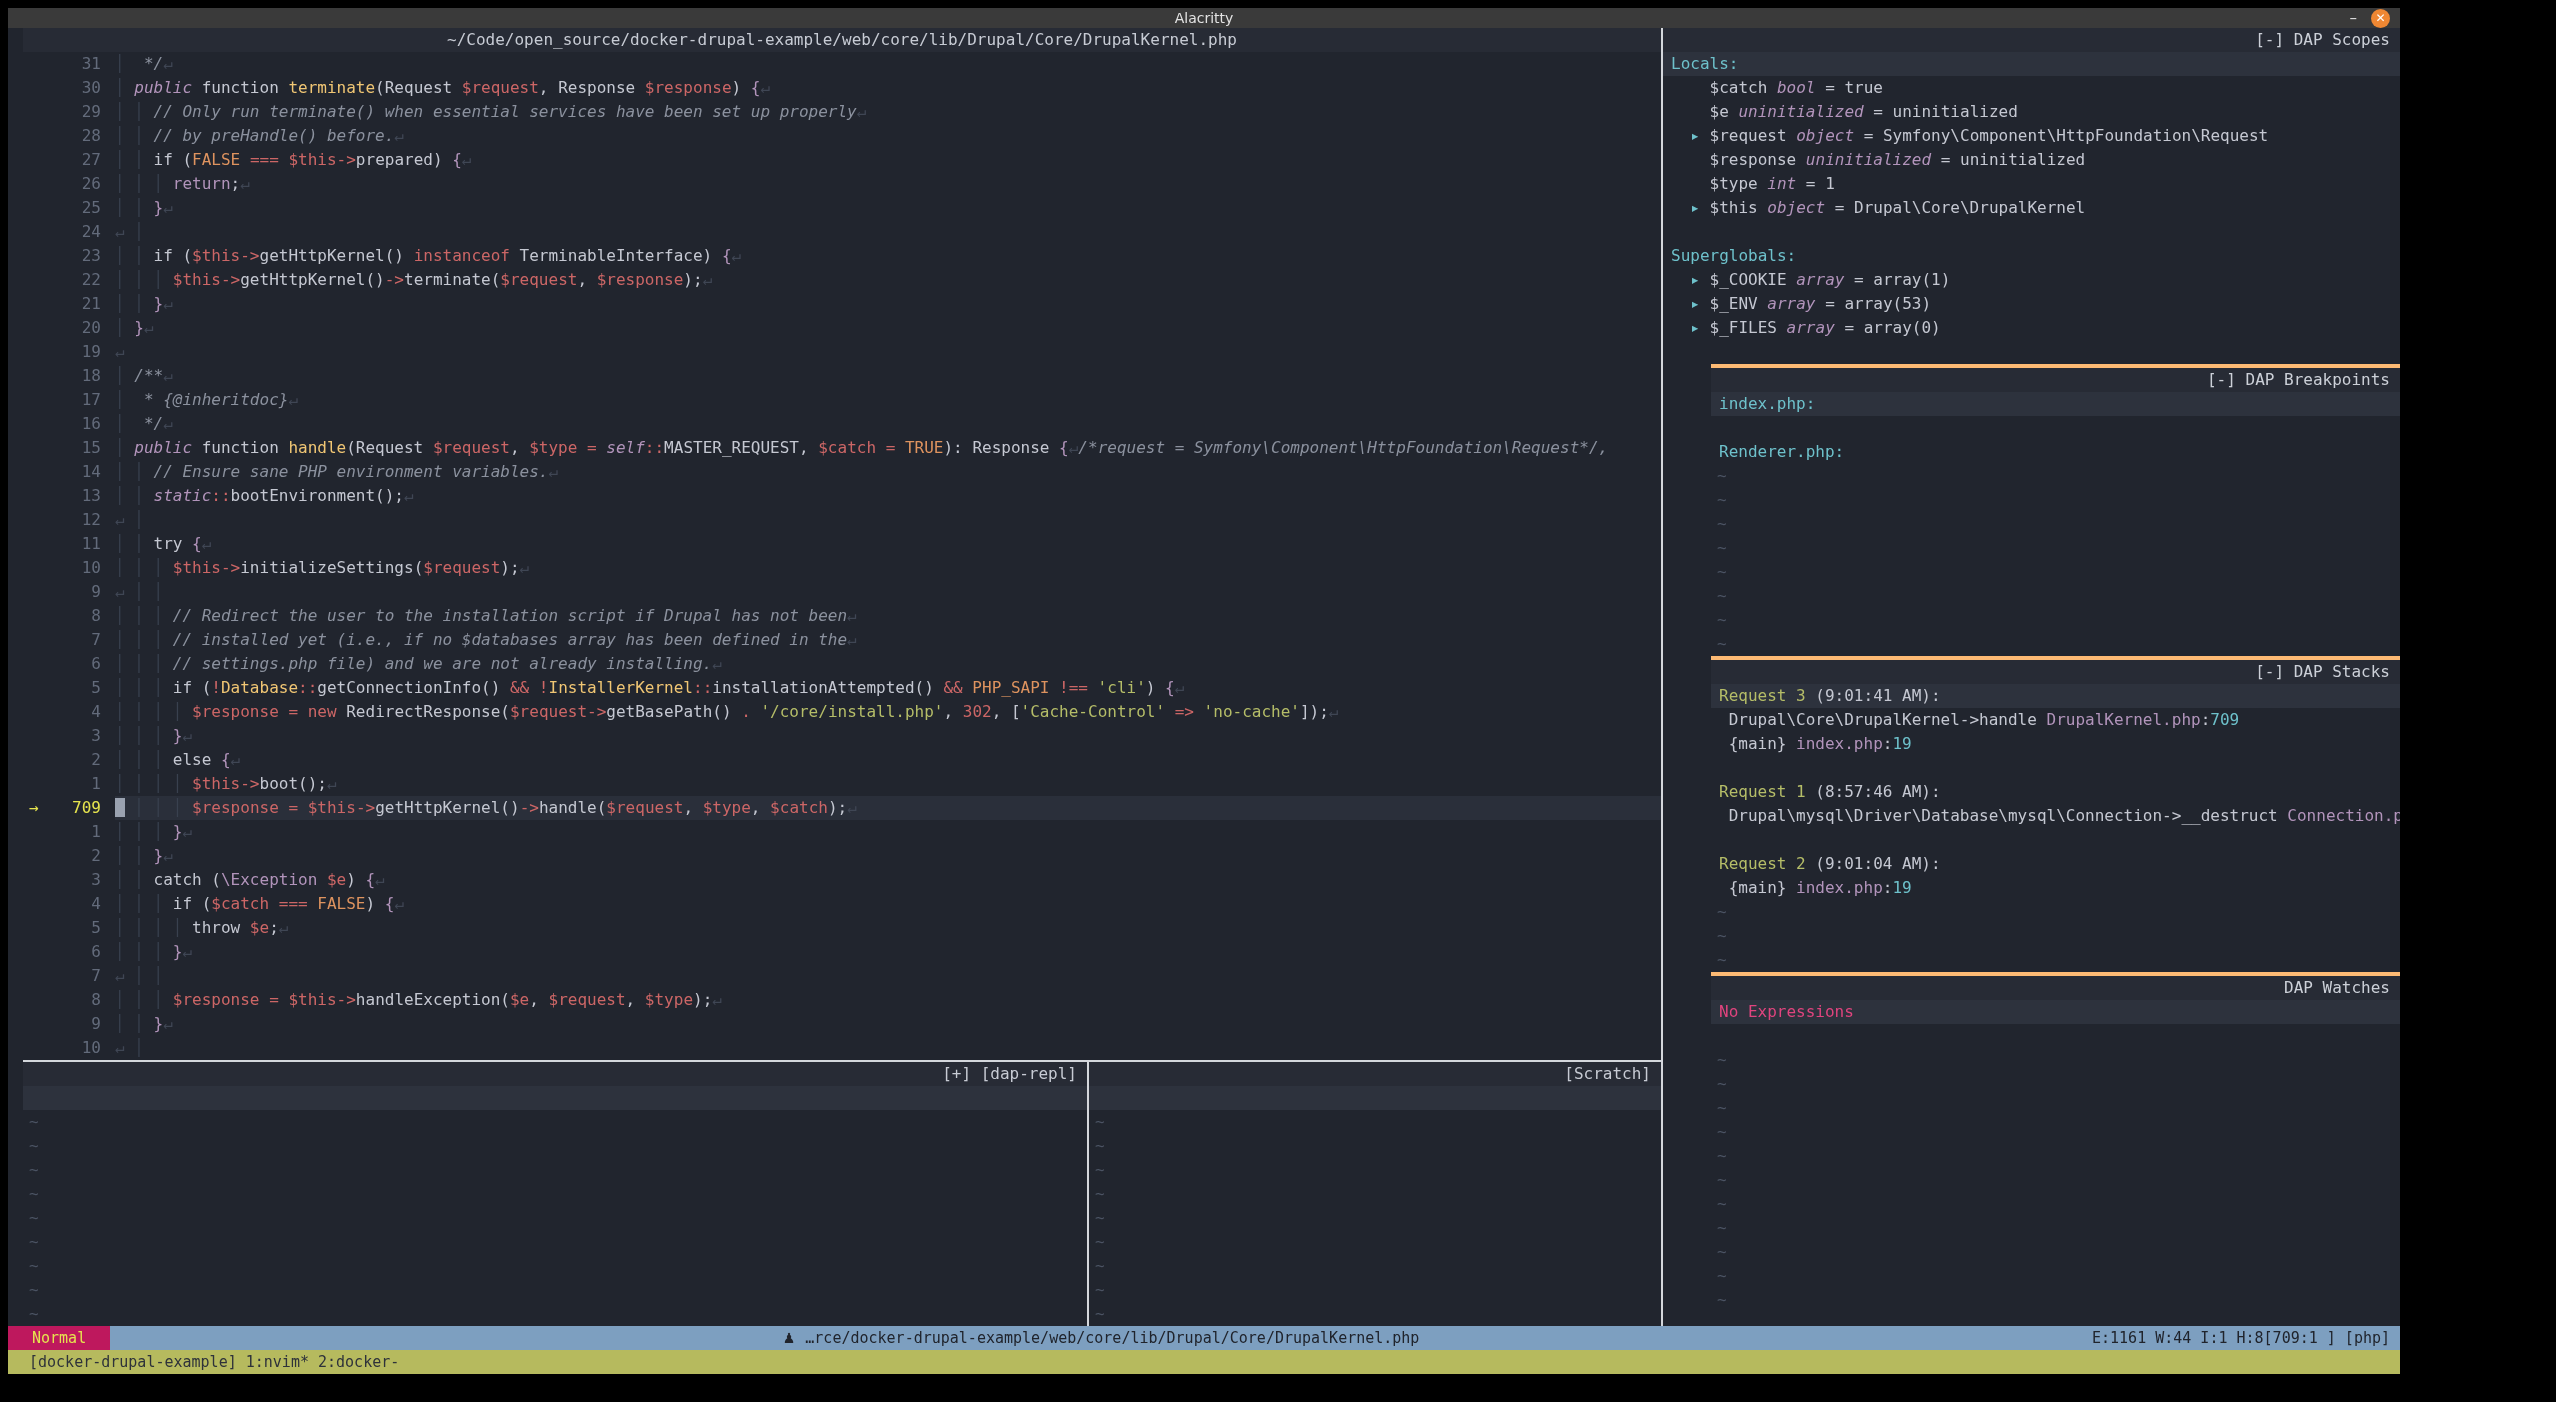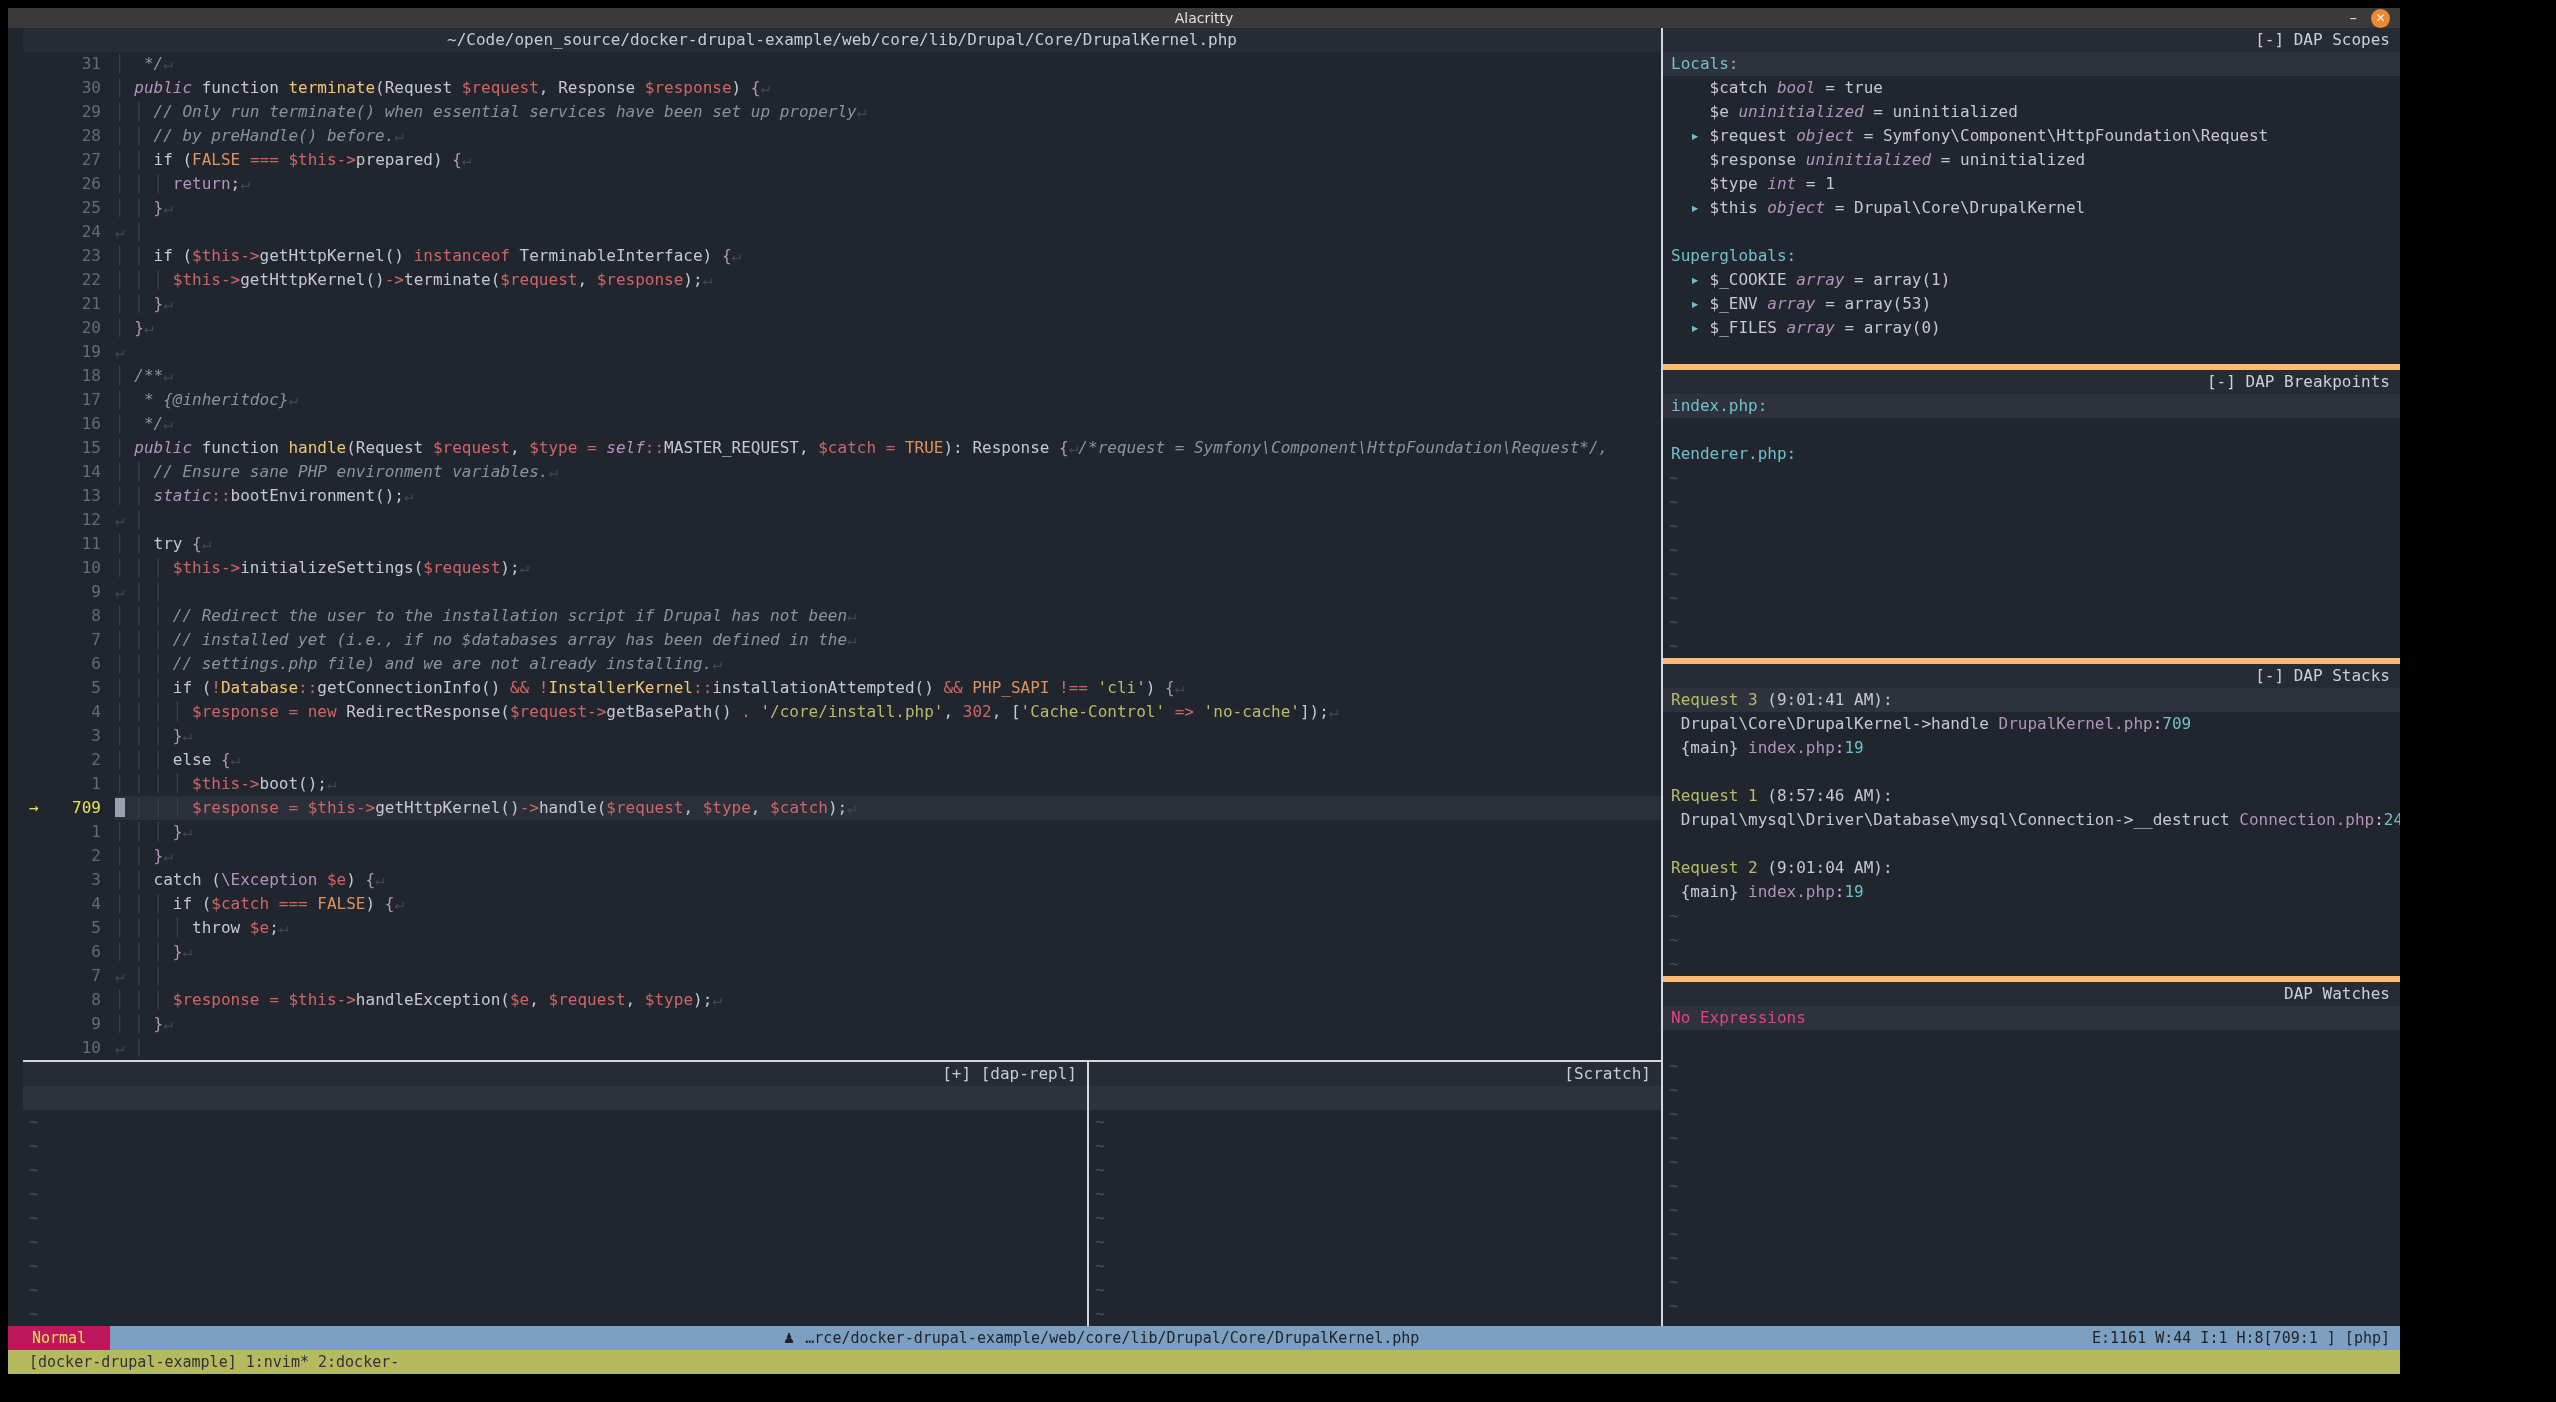--- a/index.html
+++ b/index.html
@@ -32,21 +32,21 @@
   #bottom{flex:1;display:flex;overflow:hidden;}
   .bwin{display:flex;flex-direction:column;overflow:hidden;}
   #repl-win{flex:0 0 1064px;width:1064px;}
   #scratch-win{flex:1;}
   .bwin .winbar{text-align:right;padding-right:10px;}
   .hlrow{height:24px;flex:0 0 24px;background:#2d323d;}
   .tildes{flex:1;overflow:hidden;}
   .trow{height:24px;padding-left:6px;color:#4b5363;}
   
   .psec{display:flex;flex-direction:column;overflow:hidden;}
-  .psec + .psec{border-top:6px solid #fdba74;}
+  .psec + .psec{border-top:4px solid #fdba74;margin-left:48px;}
   .psec.fill{flex:1;}
   .pbar{height:24px;flex:0 0 24px;background:#272b35;color:#ccd0d8;text-align:right;
         padding:0 10px;white-space:pre;}
   .prow{height:24px;flex:0 0 24px;padding:0 8px;white-space:pre;overflow:hidden;}
   .prow.hl{background:#2d323d;}
   
   #statusline{position:absolute;left:8px;right:8px;top:1326px;height:24px;background:#7d9fc0;
               display:flex;align-items:stretch;font-size:15px;color:#20242c;white-space:pre;}
   #mode-badge{background:#be185d;color:#e5e34f;padding:0 24px;display:flex;align-items:center;}
   #sl-center{flex:1;display:flex;align-items:center;justify-content:center;gap:10px;overflow:hidden;}

